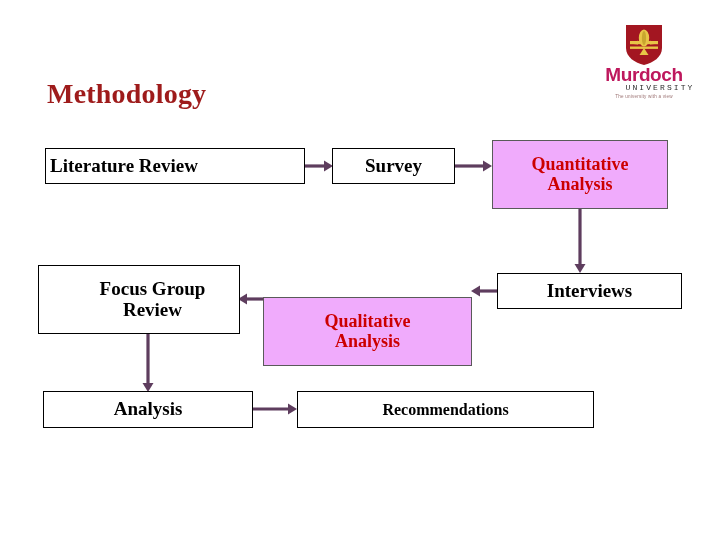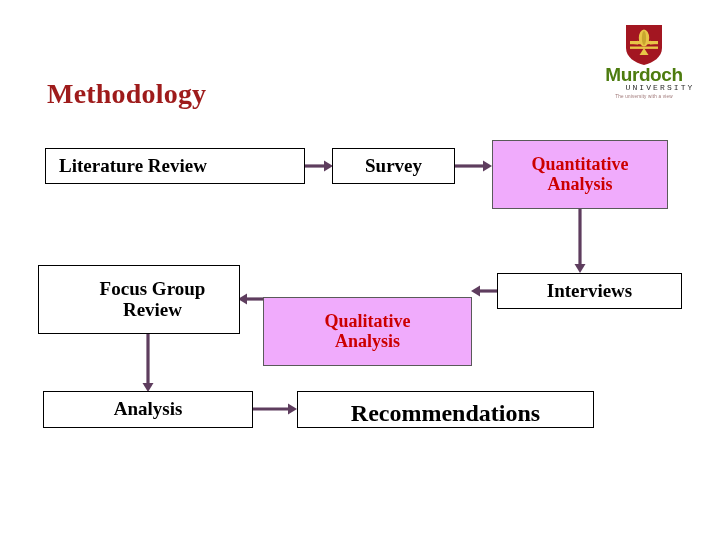--- a/index.html
+++ b/index.html
@@ -48,21 +48,21 @@
   }
   #logo .wordmark {
     position: absolute;
     left: 0;
     top: 41px;
     width: 92px;
     text-align: center;
     font-family: "Liberation Sans", "DejaVu Sans", sans-serif;
     font-weight: bold;
     font-size: 19px;
-    color: #4d7c0f;
+    color: #be185d;
     line-height: 1;
     letter-spacing: -0.4px;
   }
   #logo .subword {
     position: absolute;
     left: 16px;
     top: 60px;
     width: 92px;
     text-align: center;
     font-family: Liberation Mono, monospace;
@@ -98,30 +98,30 @@
     background: #ffffff;
     border: 1.6px solid #000000;
     color: #000000;
   }
   .fbox.gray {
     background: #f0abfc;
     border: 1px solid #5a5a5a;
     color: #cc0000;
   }
   .fbox.center { justify-content: center; text-align: center; }
-  .fbox.left   { justify-content: flex-start; text-align: left; padding-left: 13px; }
+  .fbox.left   { justify-content: flex-start; text-align: left; padding-left: 4px; }
 
   #box-literature-review { left: 45px;  top: 148px; width: 260px; height: 36px; font-size: 19px; }
   #box-survey            { left: 332px; top: 148px; width: 123px; height: 36px; font-size: 19px; }
   #box-quantitative      { left: 492px; top: 140px; width: 176px; height: 69px; font-size: 18px; }
   #box-focus-group       { left: 38px;  top: 265px; width: 202px; height: 69px; font-size: 19px; padding-left: 27px; }
   #box-qualitative       { left: 263px; top: 269px; width: 209px; height: 69px; font-size: 18px; margin-top: 28px; }
   #box-interviews        { left: 497px; top: 273px; width: 185px; height: 36px; font-size: 19px; }
   #box-analysis          { left: 43px;  top: 391px; width: 210px; height: 37px; font-size: 19px; }
-  #box-recommendations   { left: 297px; top: 391px; width: 297px; height: 37px; font-size: 24px; align-items: flex-end; }
+  #box-recommendations   { left: 297px; top: 391px; width: 297px; height: 37px; font-size: 16px; }
 
   
   .arrow {
     position: absolute;
     pointer-events: none;
   }
   .arrow svg { display: block; overflow: visible; }
 </style>
 </head>
 <body>

